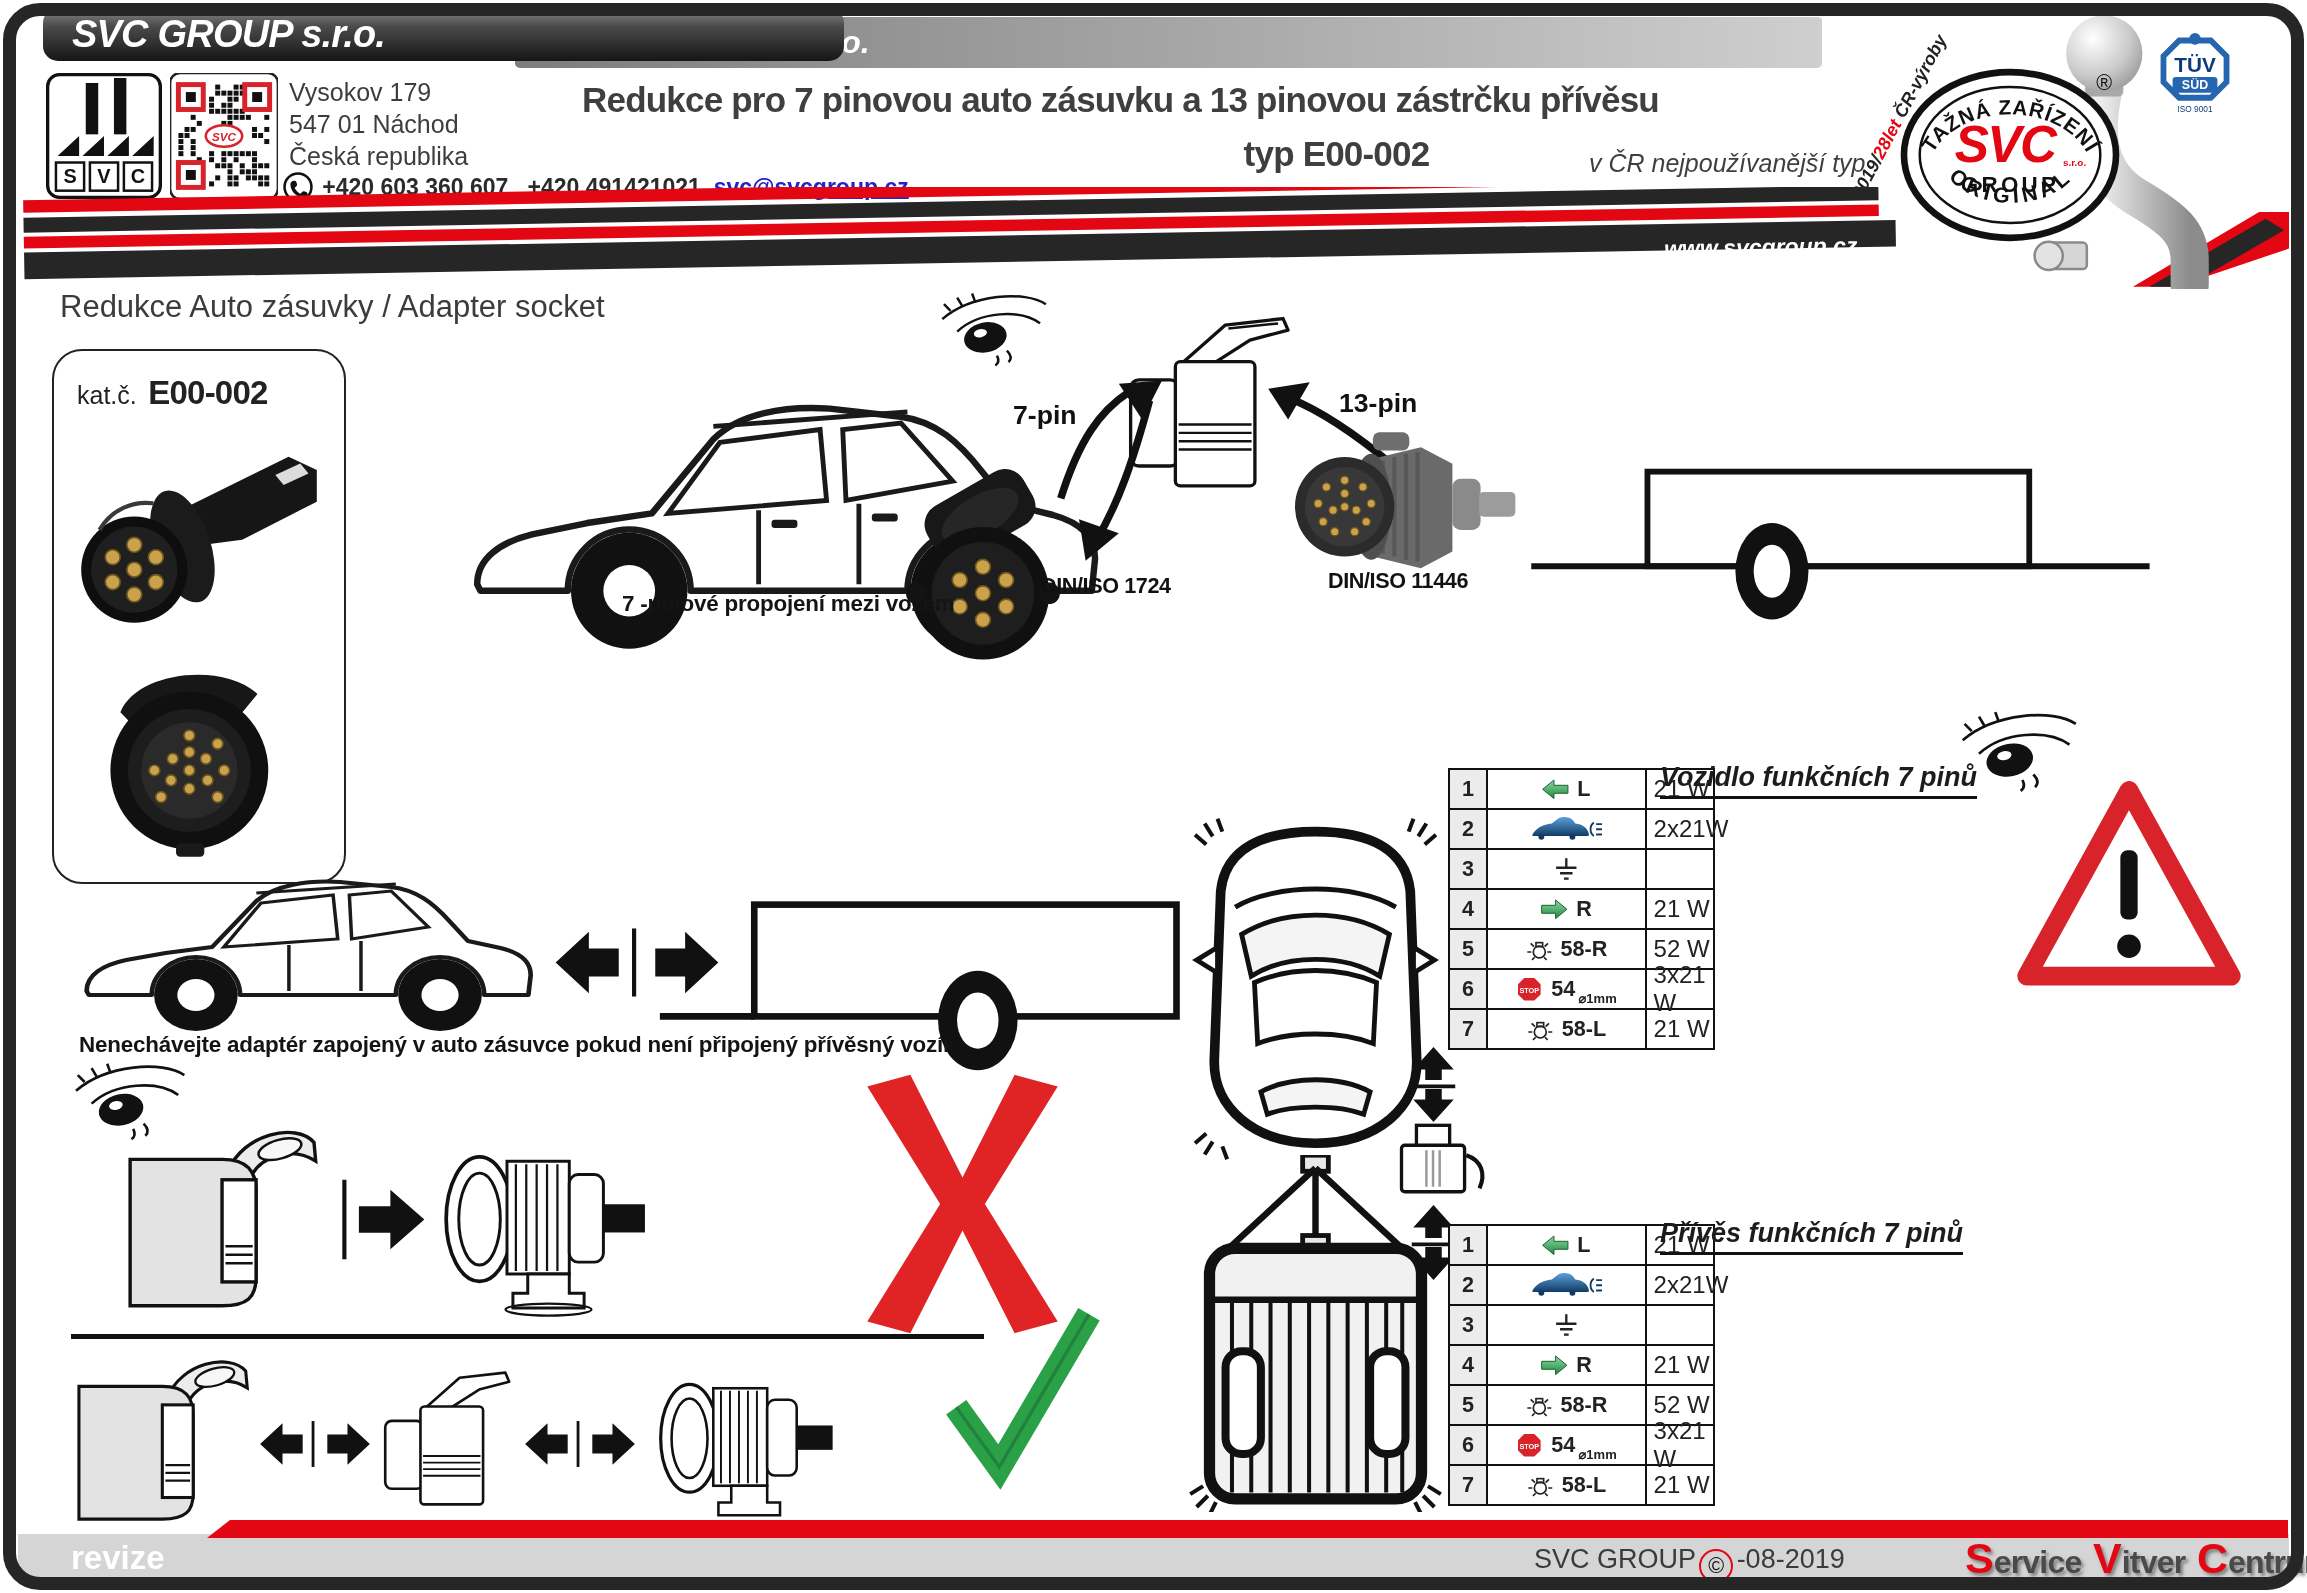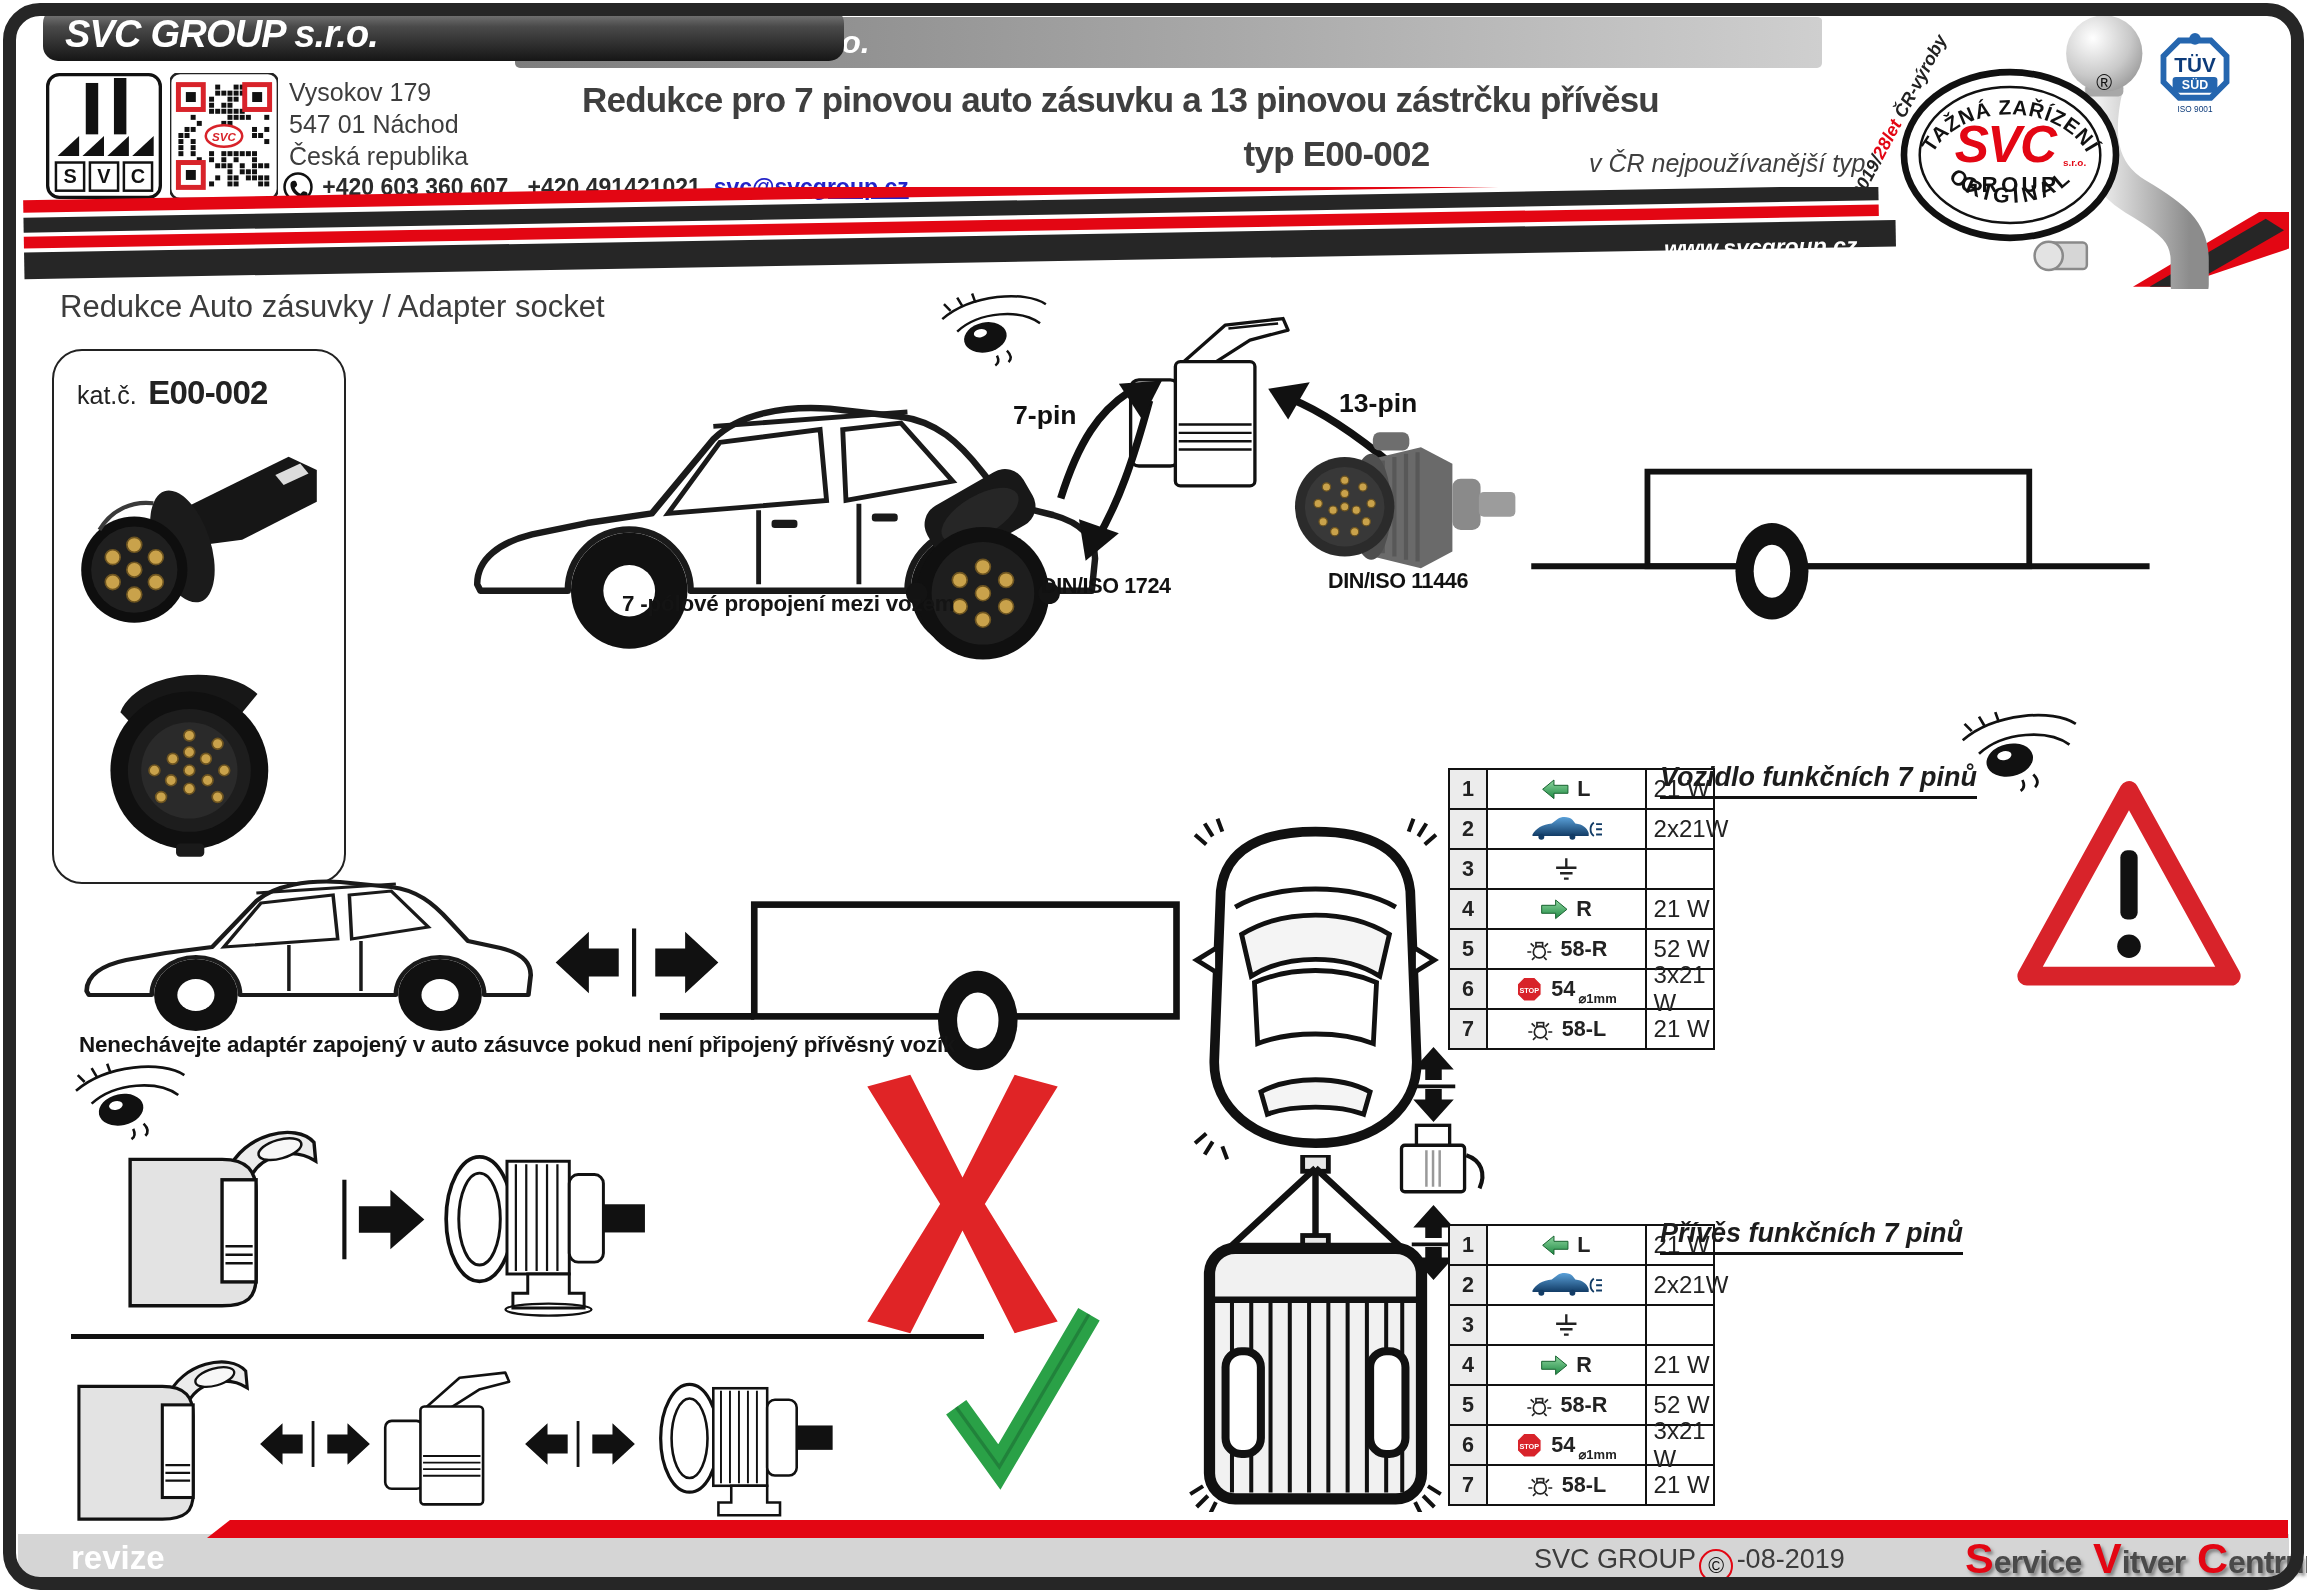--- a/index.html
+++ b/index.html
@@ -3,21 +3,21 @@
 <meta charset="utf-8">
 <style>
   html,body{margin:0;padding:0;background:#fff;}
   #page{position:relative;width:2307px;height:1593px;background:#fff;overflow:hidden;
         font-family:"Liberation Sans",sans-serif;color:#222;}
   .abs{position:absolute;}
   .frame{position:absolute;inset:3.3px;border:13.3px solid #262626;border-radius:37px;pointer-events:none;z-index:50;}
   
   .bar1{position:absolute;left:43px;top:8.3px;width:801px;height:53px;border-radius:15px;
         background:linear-gradient(180deg,#8a8a8a 0%,#4a4a4a 35%,#161616 100%);z-index:3;
-        display:flex;align-items:center;padding-left:22px;box-sizing:border-box;}
+        display:flex;align-items:center;padding-left:29px;box-sizing:border-box;}
   .bar1 span{color:#fff;font-weight:bold;font-style:italic;font-size:38px;letter-spacing:-0.8px;}
   .bar2{position:absolute;left:515px;top:15px;width:1307px;height:53px;border-radius:5px;
         background:linear-gradient(90deg,#7d7d7d,#a9a9a9 55%,#cfcfcf);z-index:2;
         display:flex;align-items:center;padding-left:79px;box-sizing:border-box;border-top:2.5px solid #fff;}
   .bar2 span{color:#fff;font-weight:bold;font-style:italic;font-size:32px;}
   .addr{font-size:25px;line-height:32px;color:#3d3d3d;}
   .phones{font-size:23px;font-weight:bold;color:#2b2b2b;white-space:nowrap;}
   .phones .mail{color:#2323c8;text-decoration:underline;}
   .doc-title{font-weight:bold;font-size:35px;color:#3f3f3f;letter-spacing:-0.8px;text-align:center;}
   .tagline{font-style:italic;font-size:25px;color:#3f3f3f;}

